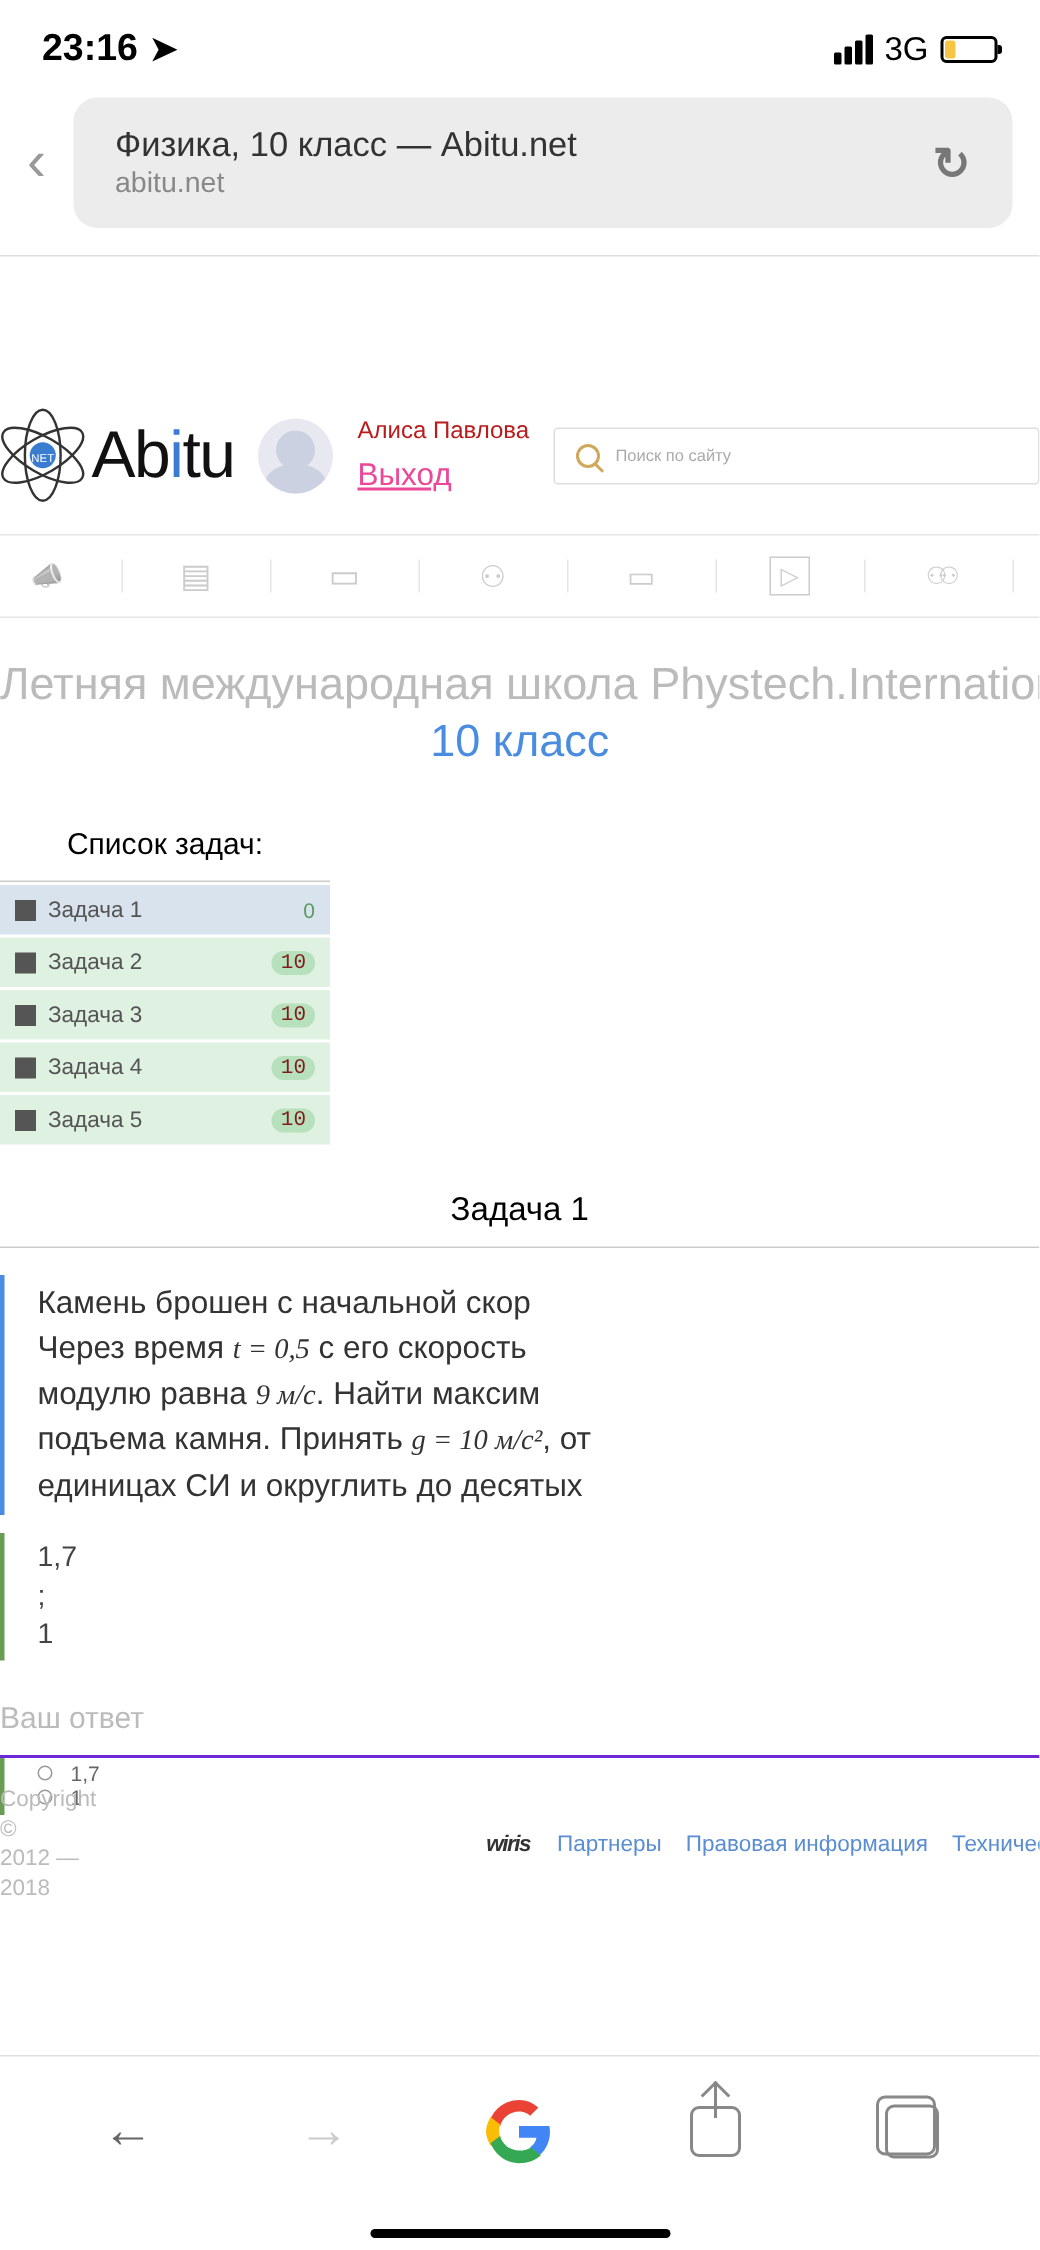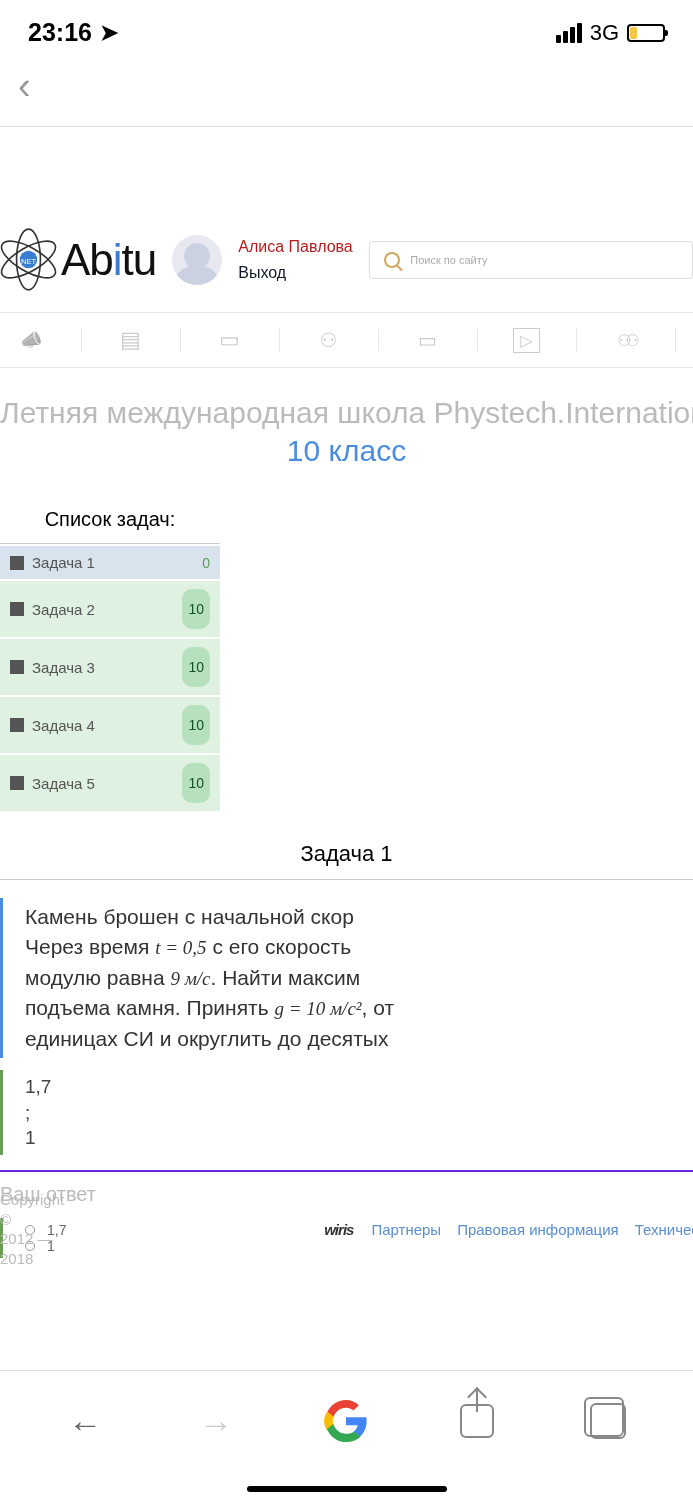--- a/index.html
+++ b/index.html
@@ -34,21 +34,21 @@
   .site-header { display:flex; align-items:center; padding: 20px 0 20px 0; gap:16px; margin-top:80px; }
   .logo { display:flex; align-items:center; margin-left:-4px; }
   .logo-atom { width:65px; height:65px; position:relative; }
   .logo-text { font-size:44px; font-weight:500; color:#111; letter-spacing:-1px; }
   .logo-text .blue { color:#3a7ccf; }
   .avatar { width:50px; height:50px; border-radius:50%; background:#e8e8f0; position:relative; overflow:hidden; }
   .avatar::before { content:""; position:absolute; top:8px; left:12px; width:26px; height:26px; border-radius:50%; background:#ccd1e2; }
   .avatar::after { content:""; position:absolute; bottom:-10px; left:4px; width:42px; height:30px; border-radius:50% 50% 0 0; background:#ccd1e2; }
   .user-col { display:flex; flex-direction:column; min-width:115px; }
   .user-name { color:#b91c1c; font-size:16px; }
-  .logout { color:#0f172a; font-size:16px; margin-top:8px; }
+  .logout { color:#ec4899; font-size:21px; margin-top:8px;text-decoration:underline; }
   .search-box { flex:1; border:1px solid #ddd; border-radius:3px; padding:10px 14px; display:flex; align-items:center; gap:10px; }
   .search-icon { width:16px; height:16px; border:2px solid #cfa85b; border-radius:50%; position:relative; }
   .search-icon::after { content:""; position:absolute; width:7px; height:2px; background:#cfa85b; bottom:-3px; right:-5px; transform:rotate(45deg); }
   .search-ph { color:#aaa; font-size:11px; }
 
   
   .nav-row { display:flex; justify-content:space-around; border-top:1px solid #e5e5e5; border-bottom:1px solid #e5e5e5; padding:16px 0; }
   .nav-item { width:28px; height:22px; color:#ccc; font-size:20px; display:flex; align-items:center; justify-content:center; position:relative; }
   .nav-sep { width:1px; background:#e5e5e5; }
   .megaphone::before{content:"📣"; font-size:18px; filter:grayscale(1) opacity(0.5);}
@@ -68,21 +68,21 @@
   .content { display:flex; margin-top:40px; gap:30px;flex-direction:column; }
   .sidebar { width:220px; }
   .side-head { font-size:20px; text-align:center; padding-bottom:12px; border-bottom:1px solid #ccc; }
   .task-item { display:flex; align-items:center; justify-content:space-between; padding:8px 10px; font-size:15px; margin-top:2px; }
   .task-item .lbl { display:flex; align-items:center; gap:8px; color:#555; }
   .task-item .sq { width:14px; height:14px; background:#555; }
   .task-item .score { font-size:14px; }
   .t-active { background:#d8e3ee; }
   .t-green { background:#dff1e1; }
   .s0 { color:#5a9b61; }
-  .s10 { background:#b7e0bc; border-radius:10px; padding:12px 6px; color:#14532d; }
+  .s10 { background:#b7e0bc; border-radius:10px; padding:0 6px; color:#7f1d1d;font-family:Liberation Mono, monospace; }
 
   .main { flex:1; }
   .main-head { font-size:22px; text-align:center; padding-bottom:12px; border-bottom:1px solid #ccc; }
   .problem { border-left:3px solid #4a8de0; padding:4px 0 4px 22px; margin-top:18px; font-size:21px; color:#333; line-height:1.45; text-align:justify; white-space:nowrap; overflow:hidden; }
   .problem .math { font-style:italic; font-family:"Times New Roman", serif; font-size:19px; }
 
   .sec-label { color:#bbb; font-size:20px; margin-top:28px; font-weight:500; }
   .answer-box { border-left:3px solid #6a9d54; padding:4px 0 4px 22px; margin-top:12px; font-size:19px; color:#444; line-height:1.35; }
   .your-box { border-left:3px solid #6a9d54; padding:4px 0 4px 22px; margin-top:12px; font-size:14px; color:#666; }
   .your-box .row { display:flex; align-items:center; gap:12px; }
@@ -127,20 +127,27 @@
       </div>
     <span class="net">3G</span>
     <div class="battery">
         <div class="battery-fill"></div>
       </div>
   </div>
 </div>
 
 <div class="browser-top">
   <div class="back-chevron">‹</div>
+  <div class="url-box">
+    <div class="url-left">
+      <span class="url-title">Физика, 10 класс — Abitu.net</span>
+      <span class="url-sub">abitu.net</span>
+    </div>
+    <span class="reload">↻</span>
+  </div>
 </div>
 <div class="divider"></div>
 
 <div class="site-header">
   <div class="logo">
     <div class="logo-atom">
       <svg viewBox="0 0 60 60">
           <g fill="none" stroke="#333" stroke-width="1.5">
         <ellipse cx="30" cy="30" rx="28" ry="11" transform="rotate(30 30 30)"></ellipse>
         <ellipse cx="30" cy="30" rx="28" ry="11" transform="rotate(-30 30 30)"></ellipse>

